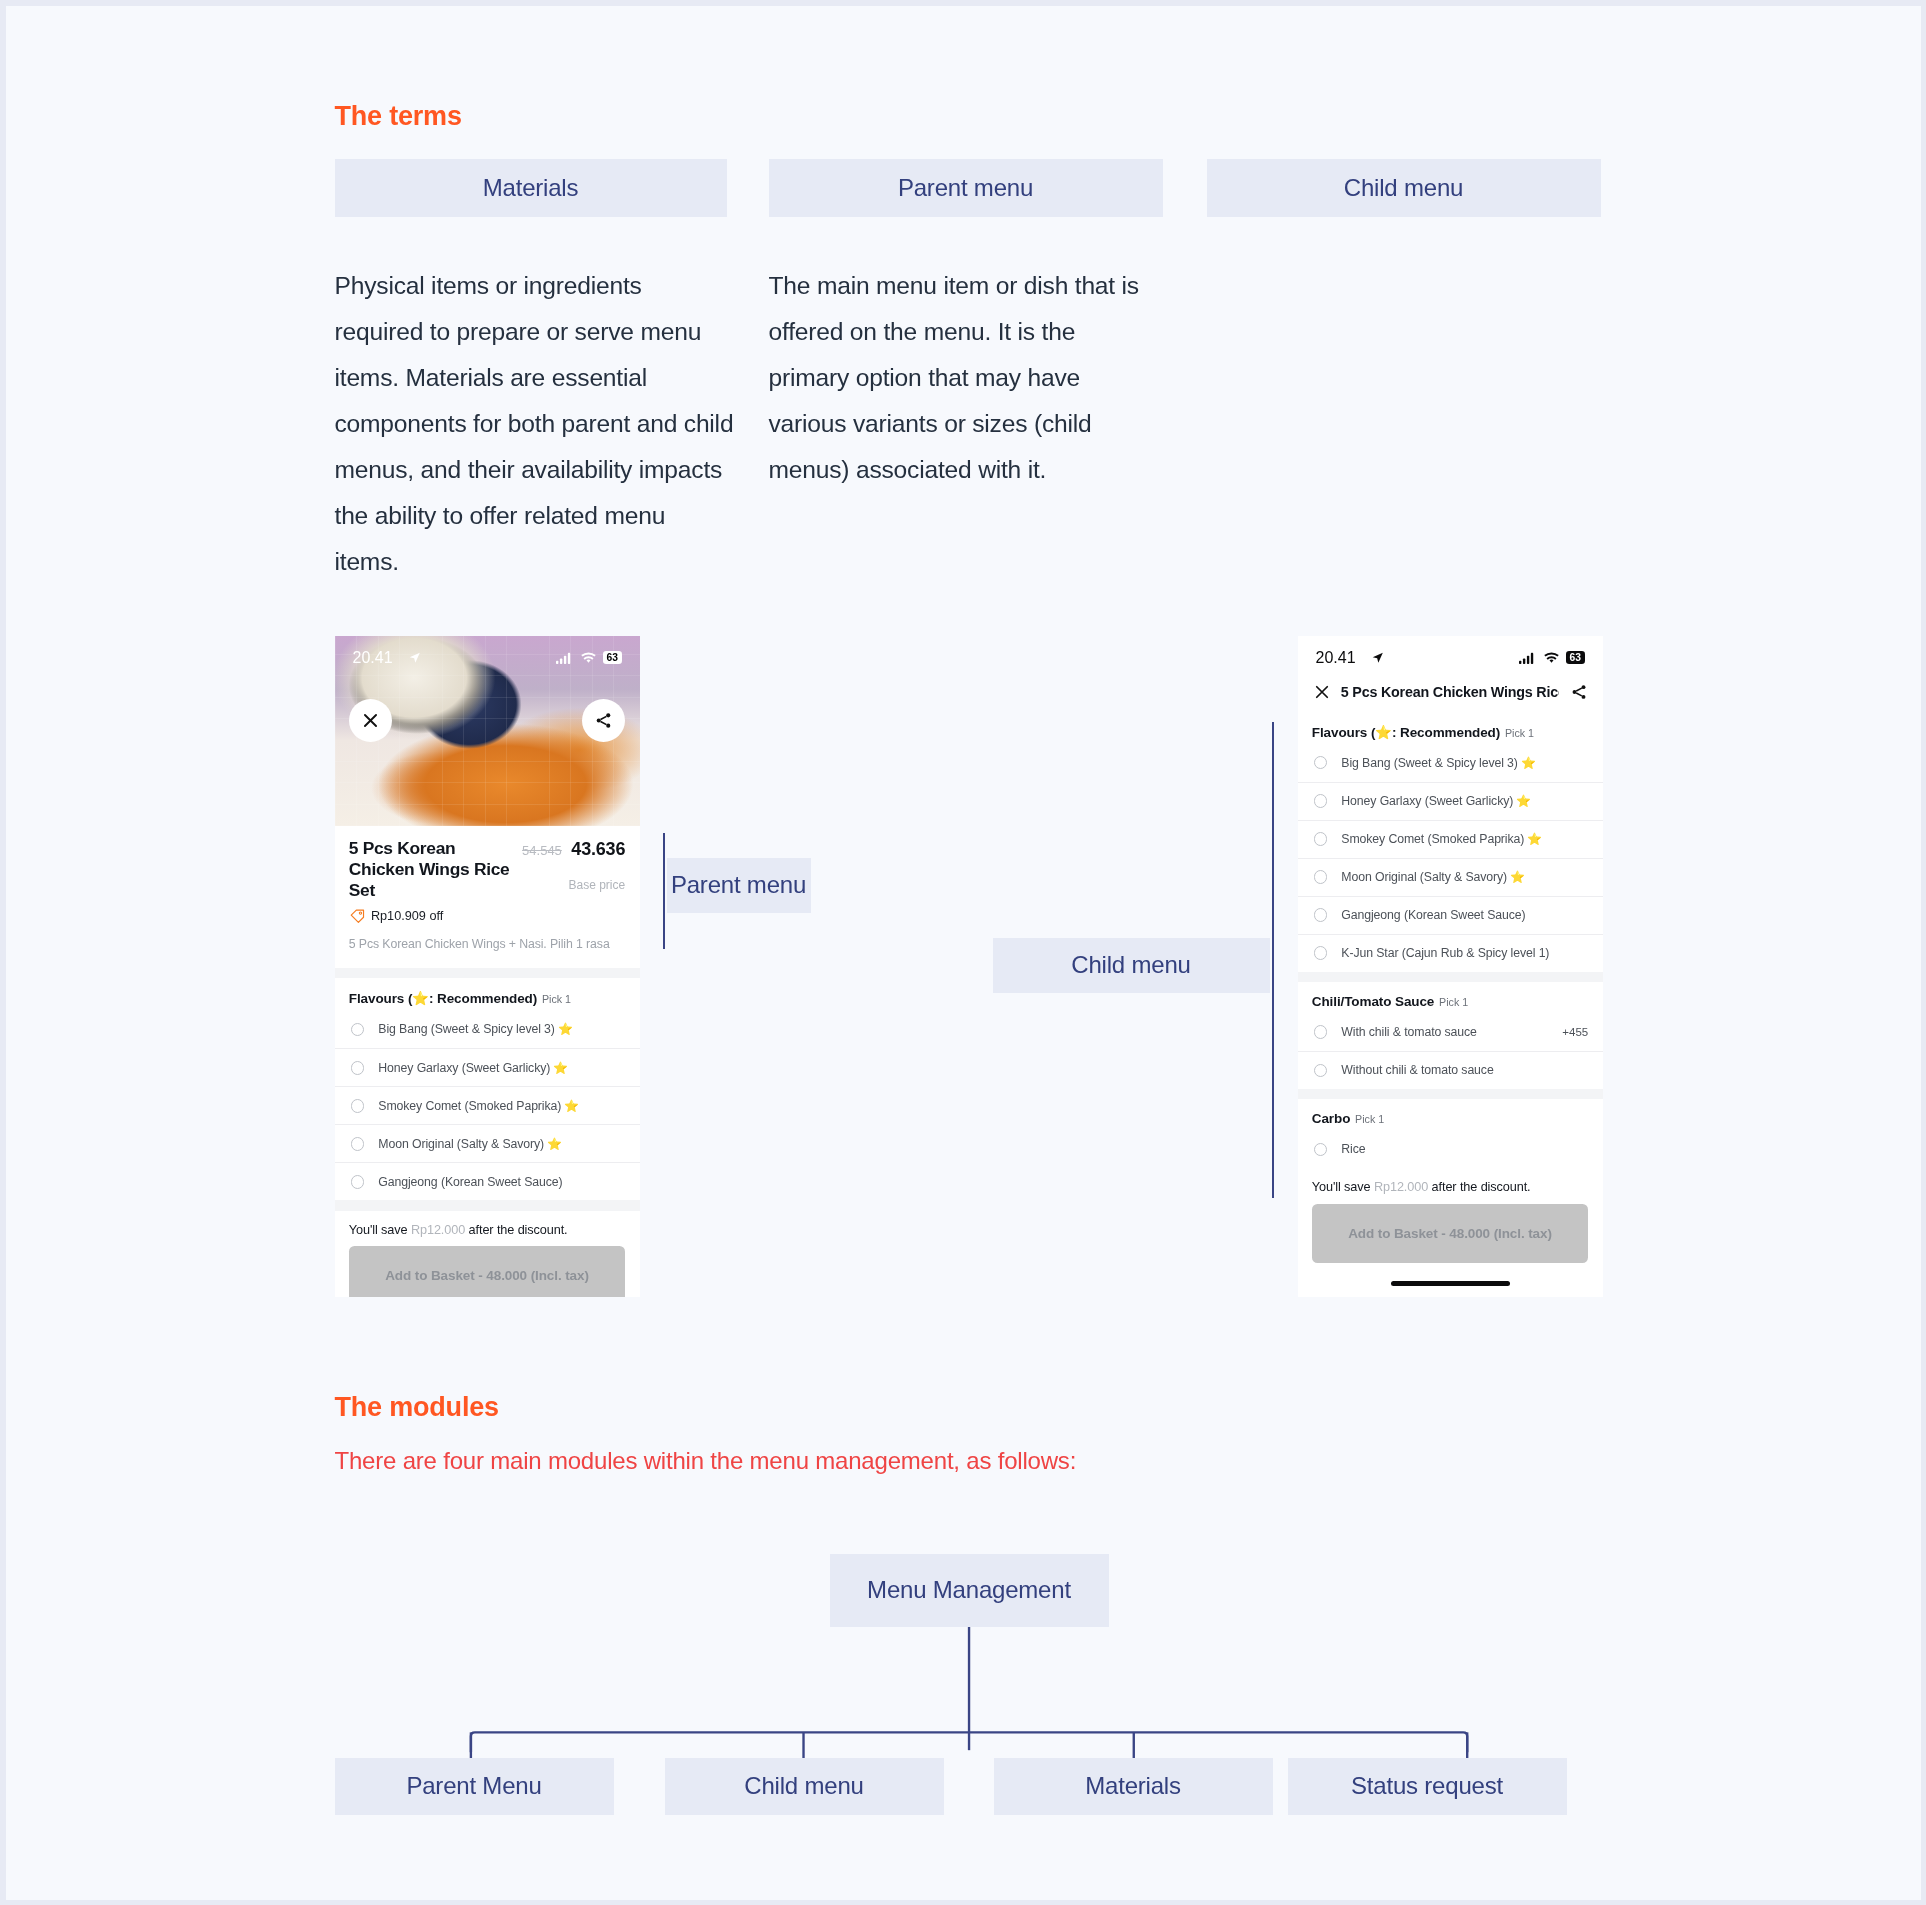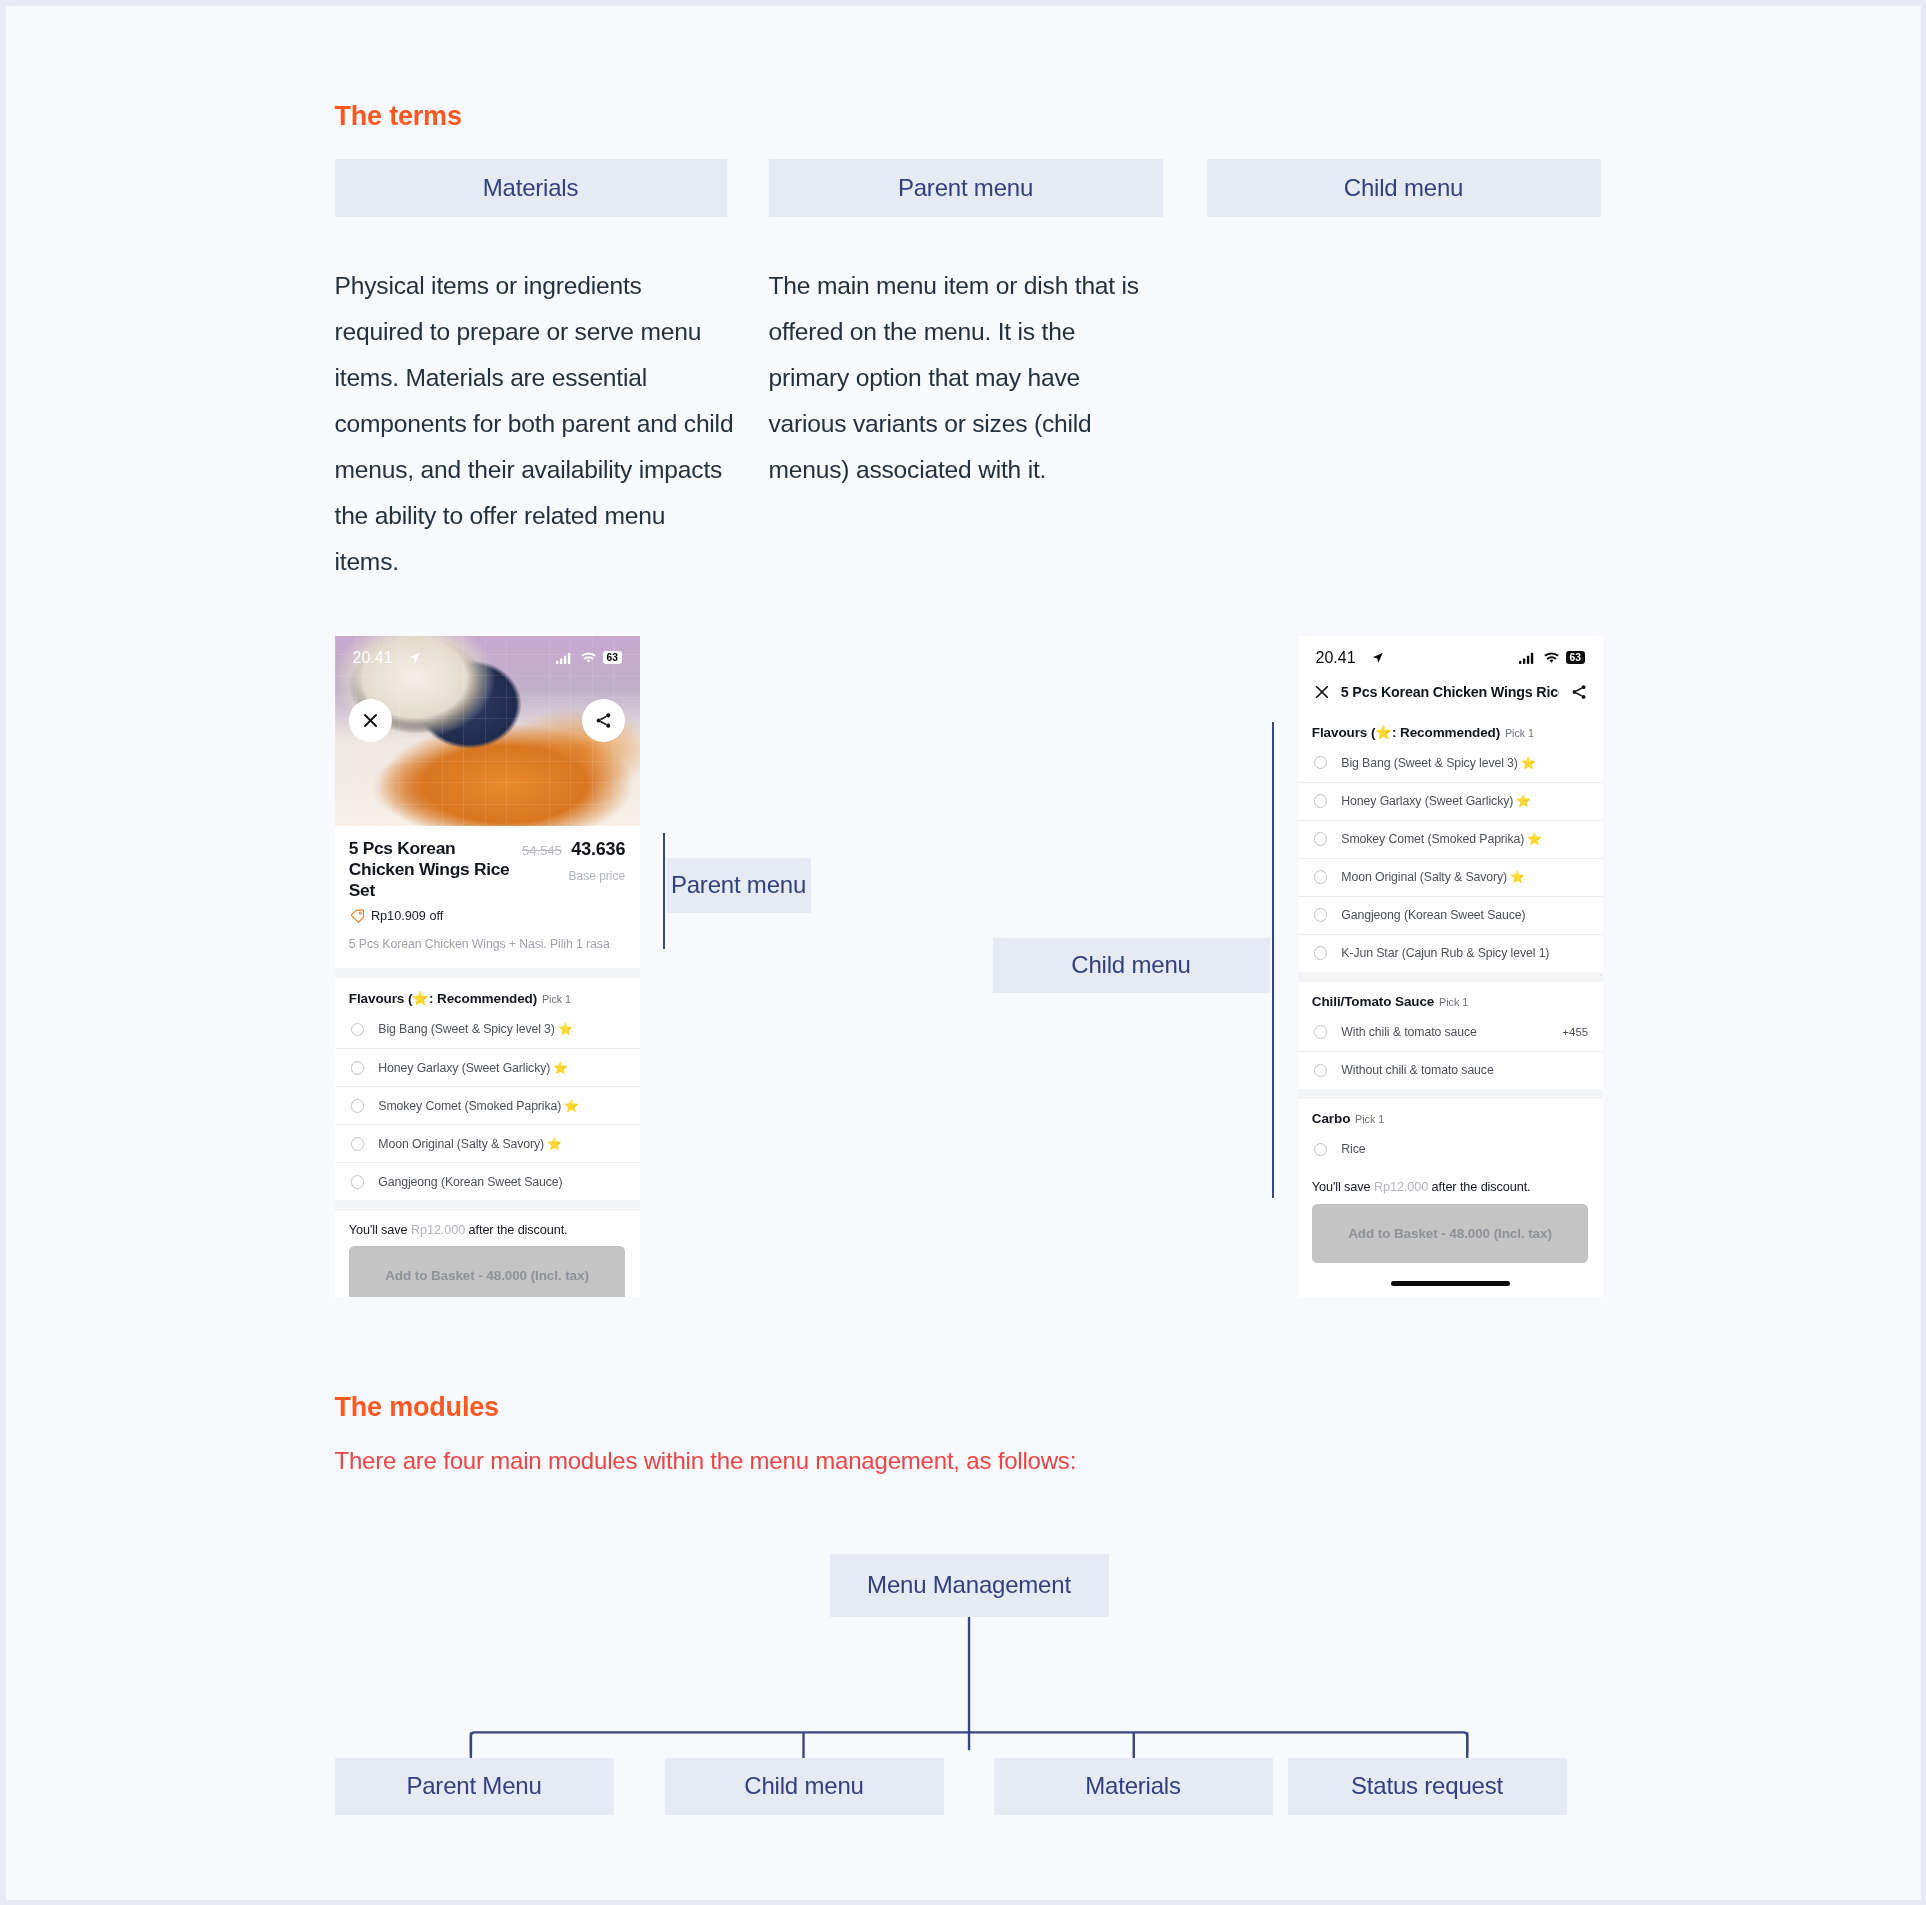--- a/index.html
+++ b/index.html
@@ -130,21 +130,21 @@
     padding: 12px 14.3px 0 14.3px;
   }
   .ph-title {
     font-size: 17.4px; font-weight: bold; color: #12161d;
     line-height: 21.4px; letter-spacing: -0.3px; max-width: 253px;
   }
   .ph-price-wrap { text-align: right; padding-top: 1.6px; }
   .ph-price-line { display: flex; align-items: baseline; gap: 9.5px; justify-content: flex-end; }
   .ph-price-old { font-size: 13px; color: #b9bcc2; text-decoration: line-through; }
   .ph-price-new { font-size: 18px; font-weight: bold; color: #101318; letter-spacing: -0.2px; }
-  .ph-price-note { font-size: 12px; color: #b0b4ba; margin-top: 9px; }
+  .ph-price-note { font-size: 12px; color: #b0b4ba; margin-top: 18px; }
 
   .ph-disc { display: flex; align-items: center; gap: 5.5px; padding: 6.3px 14.3px 0 14.3px; }
   .ph-disc-text { font-size: 12.7px; color: #1a1e25; }
 
   .ph-desc { font-size: 12.3px; color: #9ea3aa; padding: 12px 14.3px 17.4px 14.3px; letter-spacing: -0.1px; }
 
   .ph-gap { height: 10.3px; background: #f3f4f6; }
 
   .grp-header {
     display: flex; align-items: baseline; gap: 4.8px;
@@ -443,21 +443,21 @@
     <path d="M1174,440 C1174,560 1174,560 1174,600" fill="none" stroke="#3a4585" stroke-width="6"></path>
     <path d="M2014,440 C2014,560 2014,560 2014,600" fill="none" stroke="#3a4585" stroke-width="6"></path>
     <path d="M2848,440 C2848,560 2848,560 2848,600" fill="none" stroke="#3a4585" stroke-width="6"></path>
     <path d="M3690,440 C3690,560 3690,560 3690,600" fill="none" stroke="#3a4585" stroke-width="6"></path>
     <path d="M1174,600 l-22,-34 M1174,600 l22,-34" fill="none" stroke="#3a4585" stroke-width="6" stroke-linecap="round"></path>
     <path d="M2014,600 l-22,-34 M2014,600 l22,-34" fill="none" stroke="#3a4585" stroke-width="6" stroke-linecap="round"></path>
     <path d="M2848,600 l-22,-34 M2848,600 l22,-34" fill="none" stroke="#3a4585" stroke-width="6" stroke-linecap="round"></path>
     <path d="M3690,600 l-22,-34 M3690,600 l22,-34" fill="none" stroke="#3a4585" stroke-width="6" stroke-linecap="round"></path>
   </svg>
 
-  <div class="chip" style="left:824px; top:1548px; width:279px; height:63px;">
+  <div class="chip" style="left:824px; top:1548px; width:279px; height:73px;">
     <span>Menu Management</span>
   </div>
 
   <div class="chip" style="left:329px; top:1752px; width:279px; height:57px;">
     <span>Parent Menu</span>
   </div>
   <div class="chip" style="left:659px; top:1752px; width:279px; height:57px;">
     <span>Child menu</span>
   </div>
   <div class="chip" style="left:988px; top:1752px; width:279px; height:57px;">

